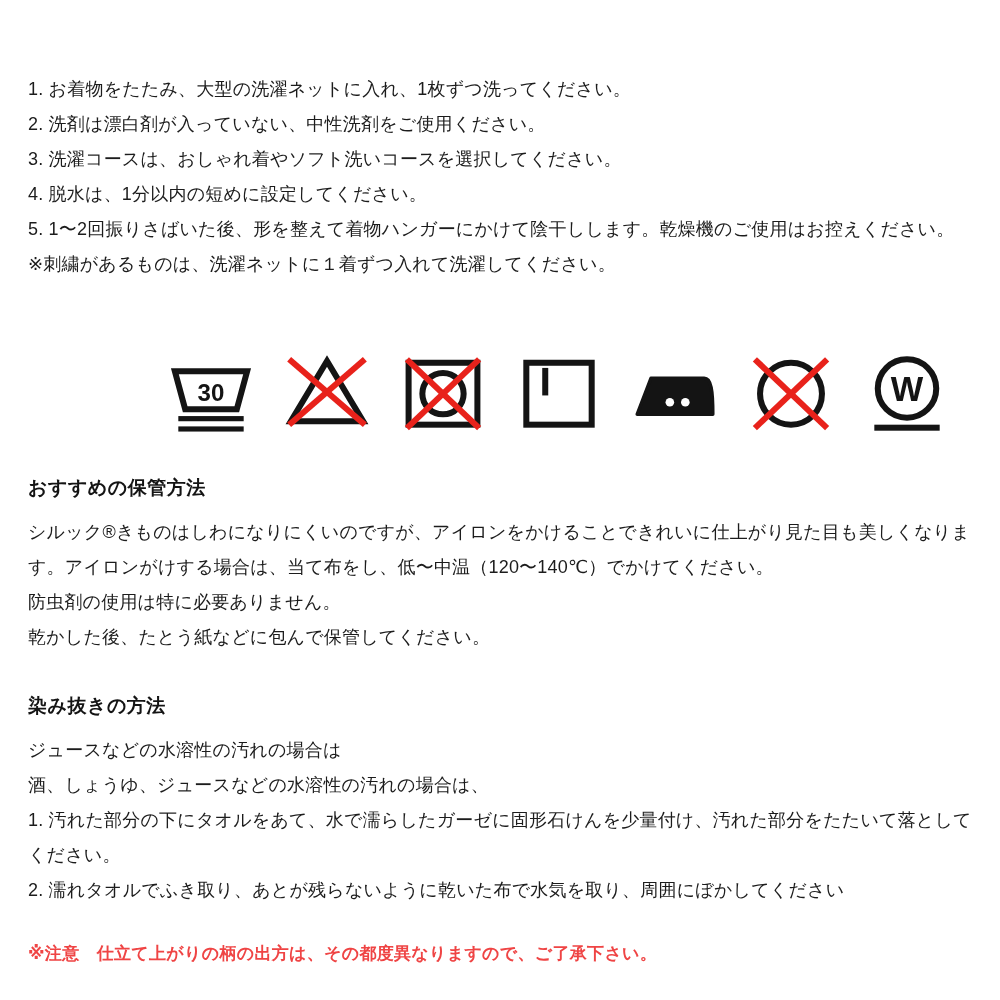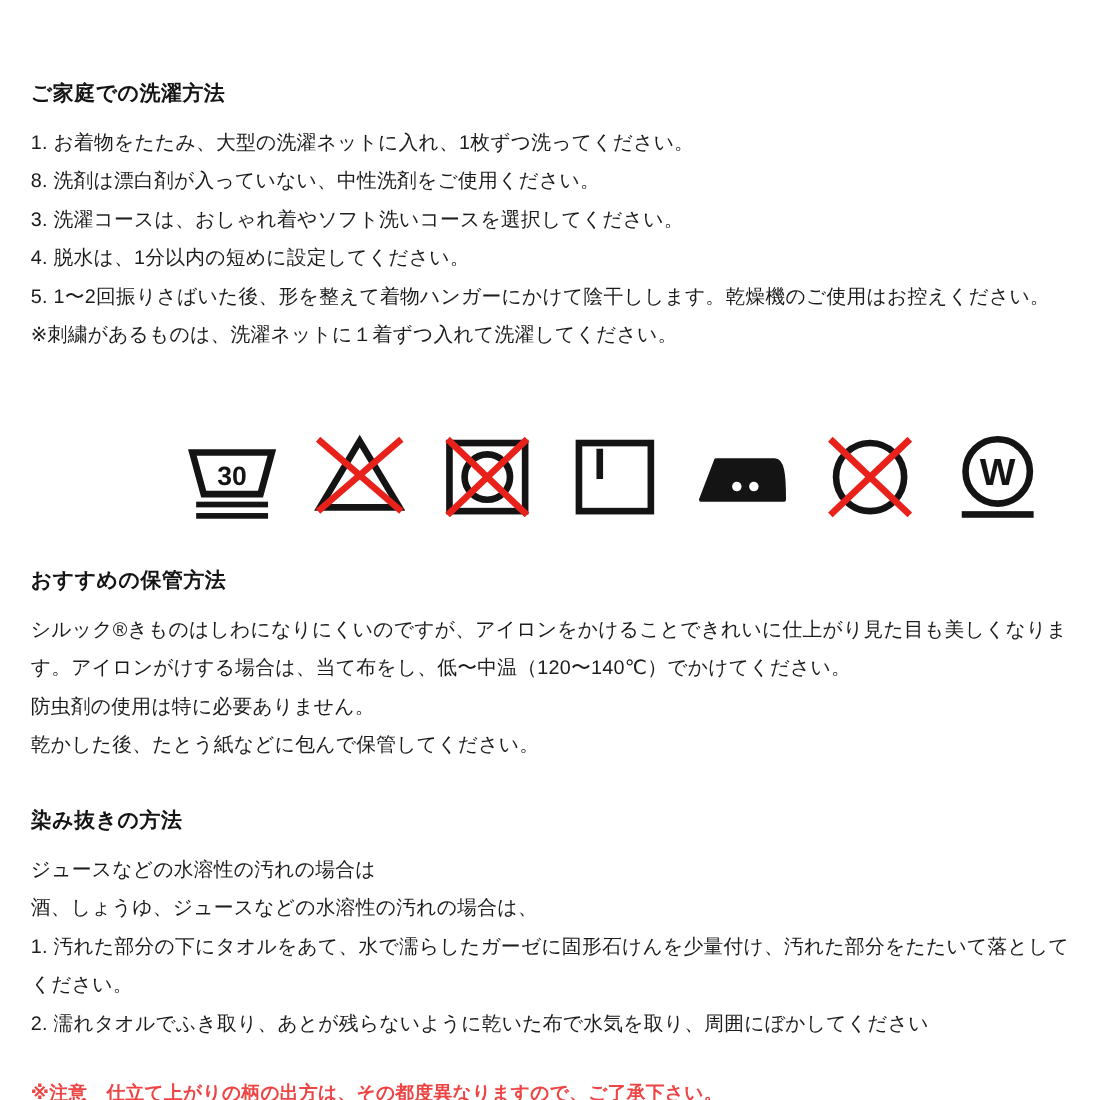--- a/index.html
+++ b/index.html
@@ -75,23 +75,22 @@
   .indent {
     padding-left: 0;
   }
 </style>
 </head>
 <body>
 
 <div class="page">
 
   <div class="block-washing">
-    <h2 class="section-heading">ご家庭での洗濯方法</h2>
     <p class="line">1. お着物をたたみ、大型の洗濯ネットに入れ、1枚ずつ洗ってください。</p>
-    <p class="line">8. 洗剤は漂白剤が入っていない、中性洗剤をご使用ください。</p>
+    <p class="line">2. 洗剤は漂白剤が入っていない、中性洗剤をご使用ください。</p>
     <p class="line">3. 洗濯コースは、おしゃれ着やソフト洗いコースを選択してください。</p>
     <p class="line">4. 脱水は、1分以内の短めに設定してください。</p>
     <p class="line">5. 1〜2回振りさばいた後、形を整えて着物ハンガーにかけて陰干しします。乾燥機のご使用はお控えください。</p>
     <p class="line">※刺繍があるものは、洗濯ネットに１着ずつ入れて洗濯してください。</p>
   </div>
 
   <div class="symbols">
 
     <div class="sym">
       <svg viewBox="0 0 100 100" aria-hidden="true">

